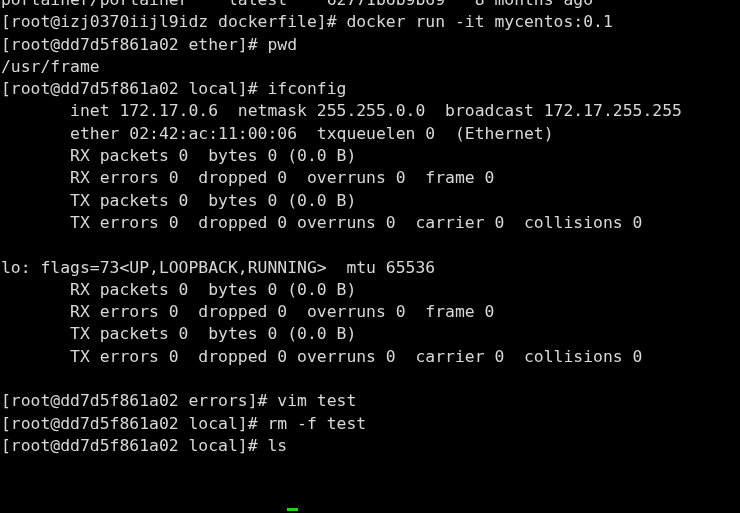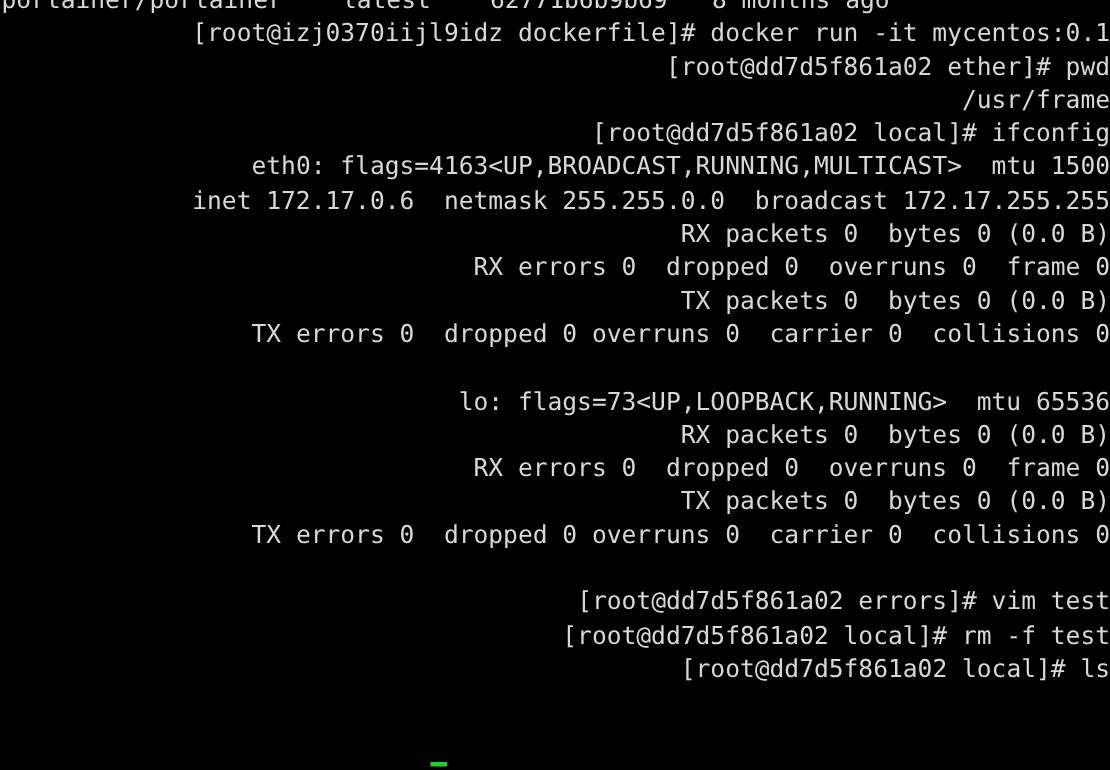--- a/index.html
+++ b/index.html
@@ -35,21 +35,20 @@
     top: -11px;
     width: 740px;
   }
   .line {
     height: 22.3px;
     white-space: pre;
     margin: 0;
     padding: 0 0 0 1px;
     color: #d8d8d8;
     font-family: "DejaVu Sans Mono", "Liberation Mono", monospace;
-    text-align: right;
   }
   .line.blank {
     height: 22.3px;
   }
   .cursor {
     position: absolute;
     width: 11px;
     height: 3px;
     background: #24d024;
   }
@@ -57,22 +56,22 @@
 </head>
 <body>
 
 <div id="terminal">
   <div id="scroll-region">
     <div class="line">portainer/portainer    latest    62771b6b9b69   8 months ago                                       79.1MB</div>
     <div class="line">[root@izj0370iijl9idz dockerfile]# docker run -it mycentos:0.1</div>
     <div class="line">[root@dd7d5f861a02 ether]# pwd</div>
     <div class="line">/usr/frame</div>
     <div class="line">[root@dd7d5f861a02 local]# ifconfig</div>
-    <div class="line">eth0: flags=4163&lt;UP,BROADCAST,RUNNING,MULTICAST&gt;  mtu 1500</div>
     <div class="line">       inet 172.17.0.6  netmask 255.255.0.0  broadcast 172.17.255.255</div>
+    <div class="line">       ether 02:42:ac:11:00:06  txqueuelen 0  (Ethernet)</div>
     <div class="line">       RX packets 0  bytes 0 (0.0 B)</div>
     <div class="line">       RX errors 0  dropped 0  overruns 0  frame 0</div>
     <div class="line">       TX packets 0  bytes 0 (0.0 B)</div>
     <div class="line">       TX errors 0  dropped 0 overruns 0  carrier 0  collisions 0</div>
     <div class="line blank"></div>
     <div class="line">lo: flags=73&lt;UP,LOOPBACK,RUNNING&gt;  mtu 65536</div>
     <div class="line">       RX packets 0  bytes 0 (0.0 B)</div>
     <div class="line">       RX errors 0  dropped 0  overruns 0  frame 0</div>
     <div class="line">       TX packets 0  bytes 0 (0.0 B)</div>
     <div class="line">       TX errors 0  dropped 0 overruns 0  carrier 0  collisions 0</div>

